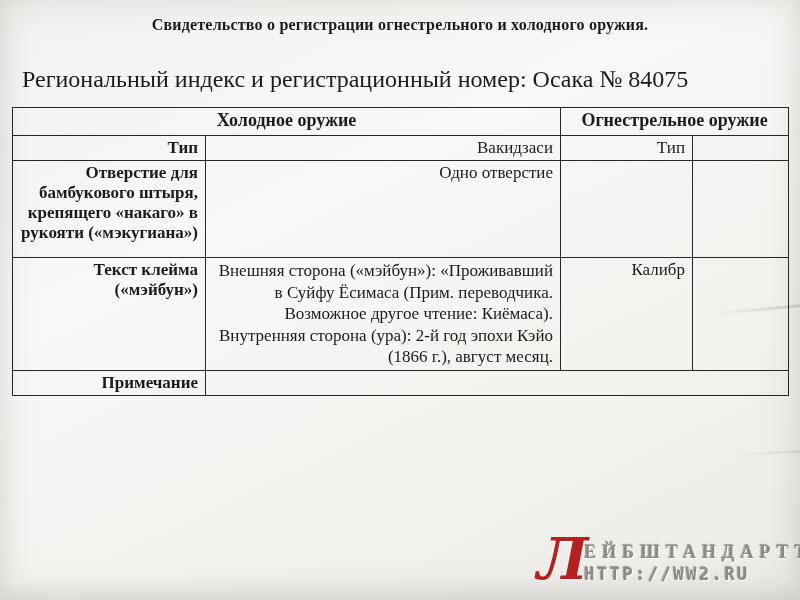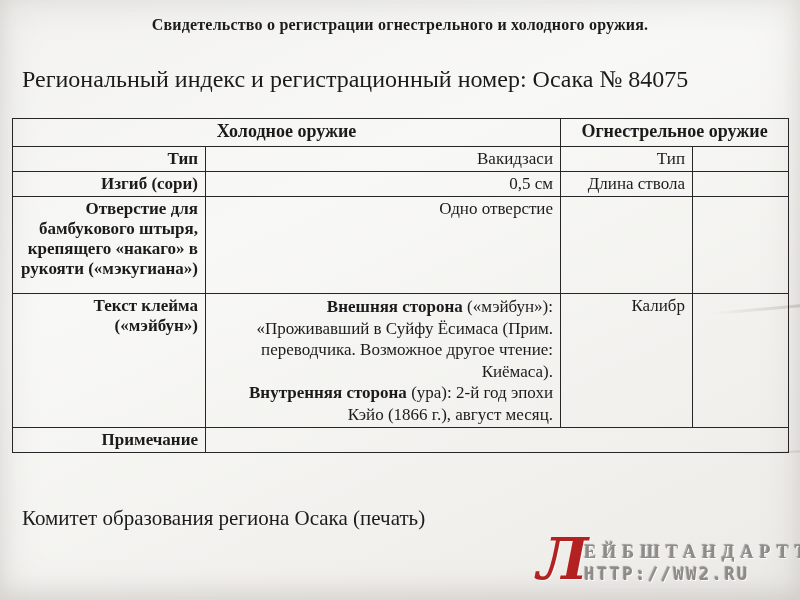--- a/index.html
+++ b/index.html
@@ -24,39 +24,39 @@
     transform:rotate(-3deg);
   }
   .doc-title{
     position:absolute;top:16px;left:0;width:100%;
     text-align:center;font-weight:bold;font-size:16px;letter-spacing:.2px;
   }
   .reg-line{
     position:absolute;top:66px;left:22px;font-size:24px;
   }
   table.reg{
-    position:absolute;left:12px;top:118px;width:776px;
+    position:absolute;left:12px;top:107px;width:776px;
     border-collapse:collapse;table-layout:fixed;
     font-size:17px;
     padding-left:48px;
   }
   table.reg th, table.reg td{
     border:1.5px solid #262626;
     padding:2px 7px 2px 7px;
     vertical-align:top;
     text-align:right;
     overflow:hidden;
   }
   table.reg th{font-weight:bold;text-align:center;font-size:18px;height:23px;}
   tr.r-small{height:23px;}
   tr.r-hole{height:97px;}
   tr.r-mark{height:109px;}
   tr.r-note{height:23px;}
   td.lbl{font-weight:bold;}
-  .mark-bold{font-weight:bold;}
+  .mark-bold{font-weight:normal;}
   .mark-cell div{line-height:21.5px;}
   .footer-block{position:absolute;left:22px;top:503px;font-size:21px;line-height:30px;}
   .watermark{
     position:absolute;left:537px;top:530px;display:flex;align-items:flex-start;
     pointer-events:none;
   }
   .wm-initial{
     font-family:"DejaVu Serif", serif;
     font-weight:bold;font-style:italic;
     font-size:58px;line-height:58px;
@@ -99,26 +99,20 @@
       <tr>
     <th colspan="2">Холодное оружие</th>
     <th colspan="2">Огнестрельное оружие</th>
   </tr>
   <tr class="r-small">
     <td class="lbl">Тип</td>
     <td>Вакидзаси</td>
     <td>Тип</td>
     <td></td>
   </tr>
-  <tr class="r-small">
-    <td class="lbl">Изгиб (сори)</td>
-    <td>0,5 см</td>
-    <td>Длина ствола</td>
-    <td></td>
-  </tr>
   <tr class="r-hole">
     <td class="lbl">Отверстие для бамбукового штыря, крепящего «накаго» в рукояти («мэкугиана»)</td>
     <td>Одно отверстие</td>
     <td></td>
     <td></td>
   </tr>
   <tr class="r-mark">
     <td class="lbl">Текст клейма («мэйбун»)</td>
     <td class="mark-cell">
       <div><span class="mark-bold">Внешняя сторона</span><span> («мэйбун»): «Проживавший в Суйфу Ёсимаса (Прим. переводчика. Возможное другое чтение: Киёмаса).</span></div>
@@ -128,21 +122,20 @@
     <td></td>
   </tr>
   <tr class="r-note">
     <td class="lbl">Примечание</td>
     <td colspan="3"></td>
   </tr>
 </tbody>
   </table>
 
 <div class="footer-block">
-  <div>Комитет образования региона Осака (печать)</div>
 </div>
 
 <div class="watermark">
   <span class="wm-initial">Л</span>
   <span class="wm-lines">
     <span class="wm-line1">ЕЙБШТАНДАРТЪ</span>
     <span class="wm-line2">HTTP://WW2.RU</span>
   </span>
 </div>
 

